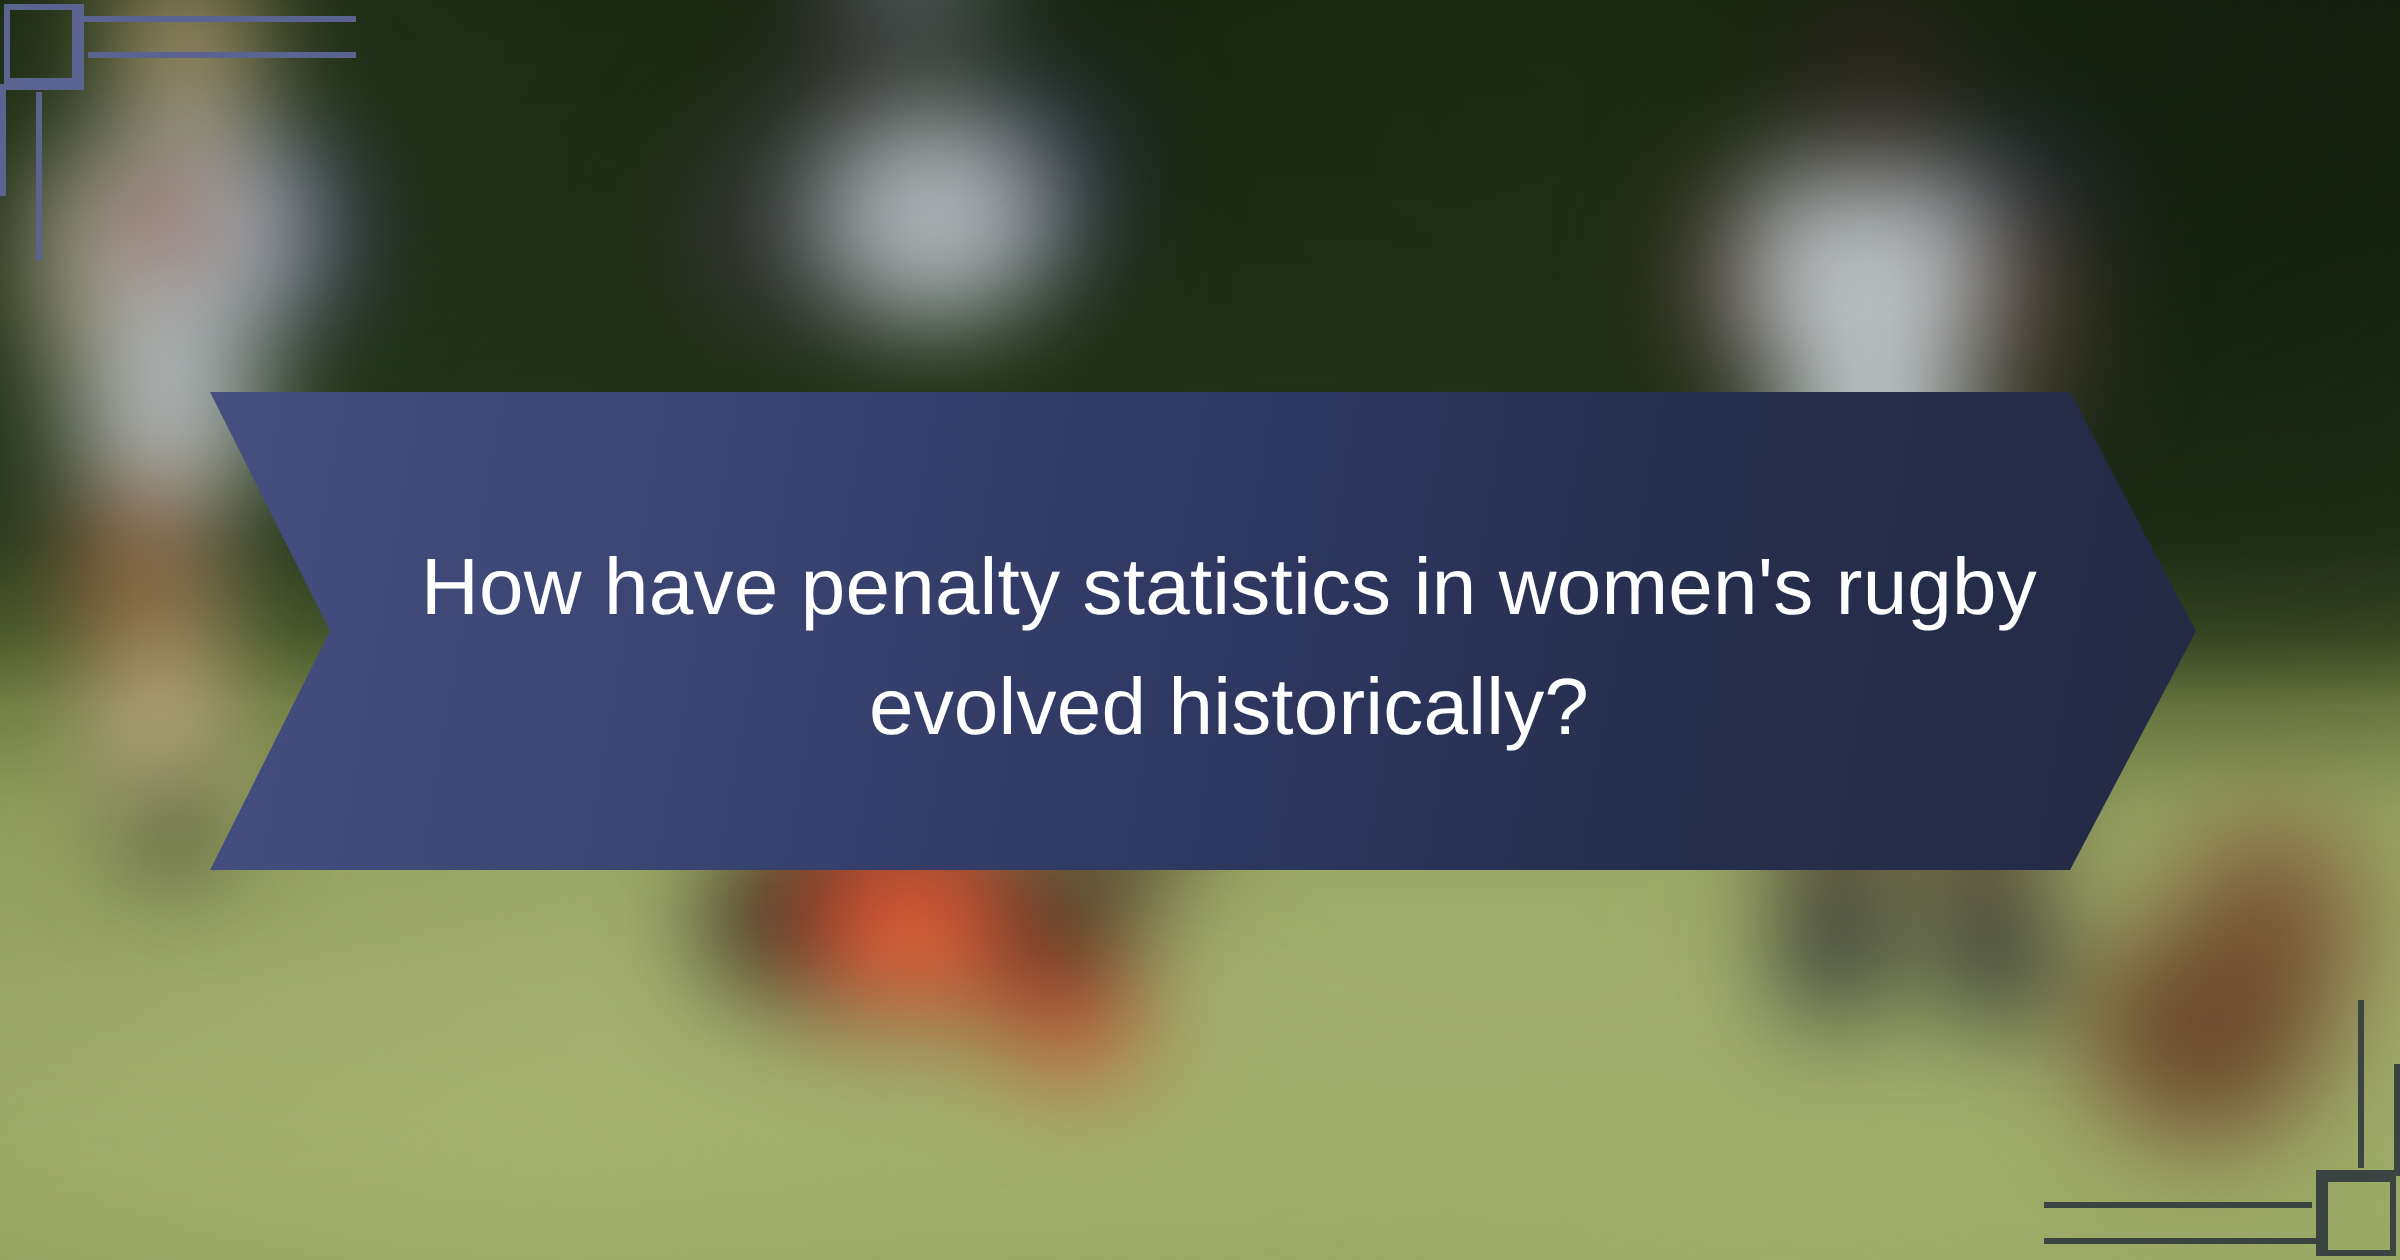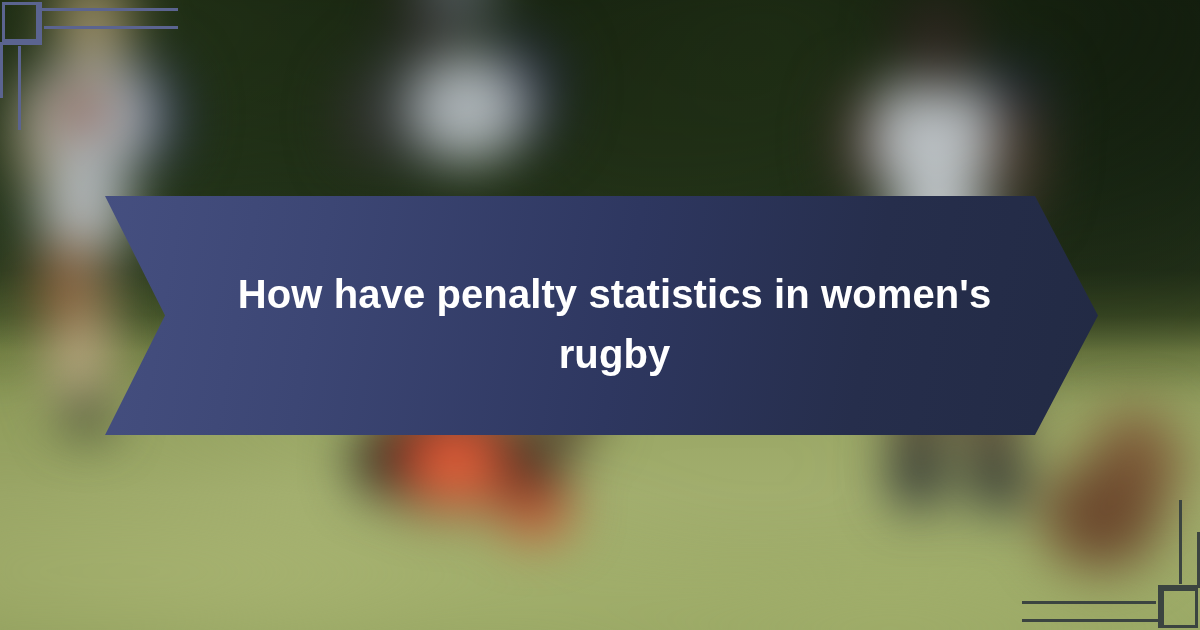--- a/index.html
+++ b/index.html
@@ -187,21 +187,21 @@
     display:flex;align-items:center;justify-content:center;
   }
 
   .ribbon-text{
     width:820px;
     margin-left:26px;
     text-align:center;
     color:#ffffff;
     font-size:40px;
     line-height:1.48;
-    font-weight:700;
+    font-weight:400;
     letter-spacing:.1px;
     text-rendering:optimizeLegibility;
     margin-top:18px;
   }
   .ribbon-text .line{display:block;}
 </style>
 </head>
 <body>
 
 <div class="card">
@@ -276,16 +276,17 @@
     <span class="hbar"></span>
     <span class="hbar2"></span>
     <span class="joint"></span>
     <span class="elbow"></span>
     <span class="elbow2"></span>
   </div>
 
   <div class="ribbon">
     <div class="ribbon-text">
       <span class="line">How have penalty statistics in women's rugby</span>
+      <span class="line">evolved historically?</span>
     </div>
   </div>
 
 </div>
 
 </body></html>

